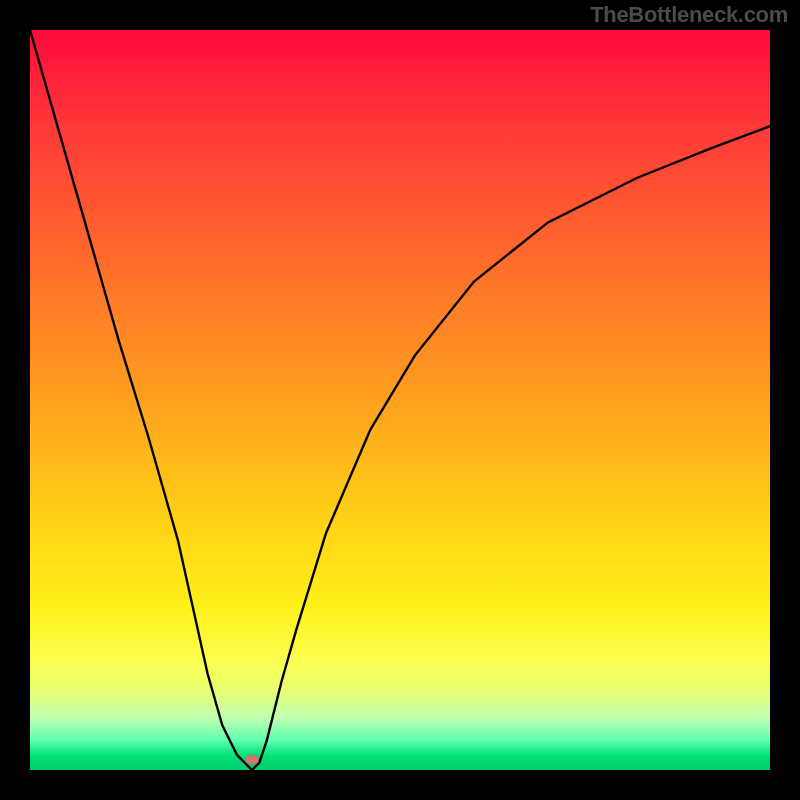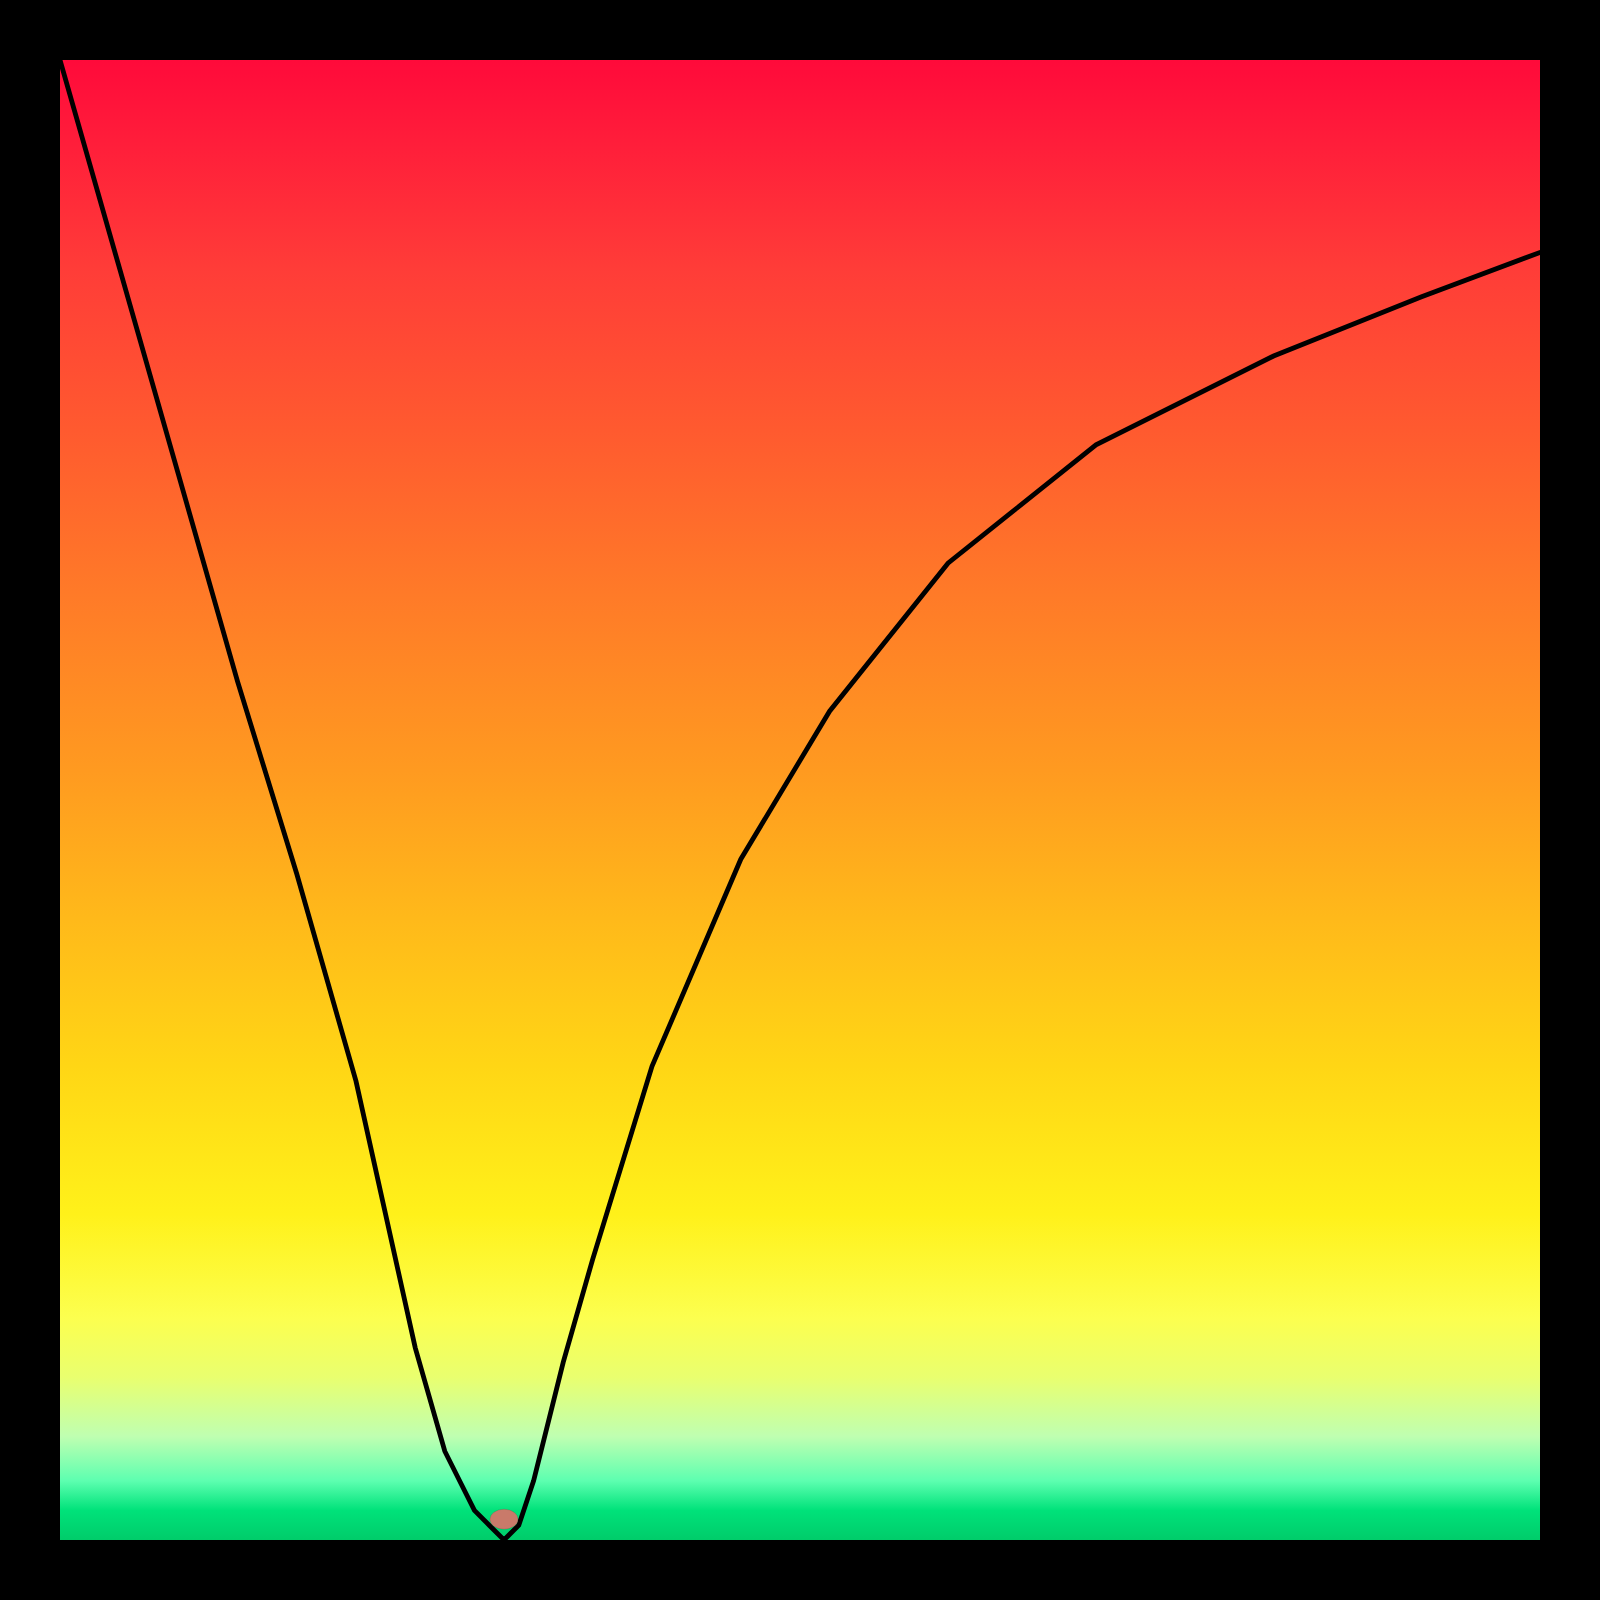--- a/index.html
+++ b/index.html
@@ -77,20 +77,21 @@
     fill: #c97a6a;
     stroke: rgba(0,0,0,0.1);
     stroke-width: 0.5;
   }
 </style>
 </head>
 <body>
 
 <div class="frame">
 
+  <div class="watermark">TheBottleneck.com</div>
 
   <div class="plot-area">
     <div class="gradient"></div>
 
     <svg class="curve-svg" viewBox="0 0 740 740" preserveAspectRatio="none">
       <path class="curve-path" d="M0.0 0.0 L29.6 103.6 L59.2 207.2 L88.8 310.8 L118.4 407.0 L148.0 510.6 L177.6 643.8 L192.4 695.6 L207.2 725.2 L214.6 732.6 L222.0 740.0 L229.4 732.6 L236.8 710.4 L251.6 651.2 L266.4 599.4 L296.0 503.2 L340.4 399.6 L384.8 325.6 L444.0 251.6 L518.0 192.4 L606.8 148.0 L680.8 118.4 L740.0 96.2"></path>
       <ellipse class="point-dot" cy="729.6" rx="7" ry="5" cx="222.0"></ellipse>
     </svg>
   </div>
 

